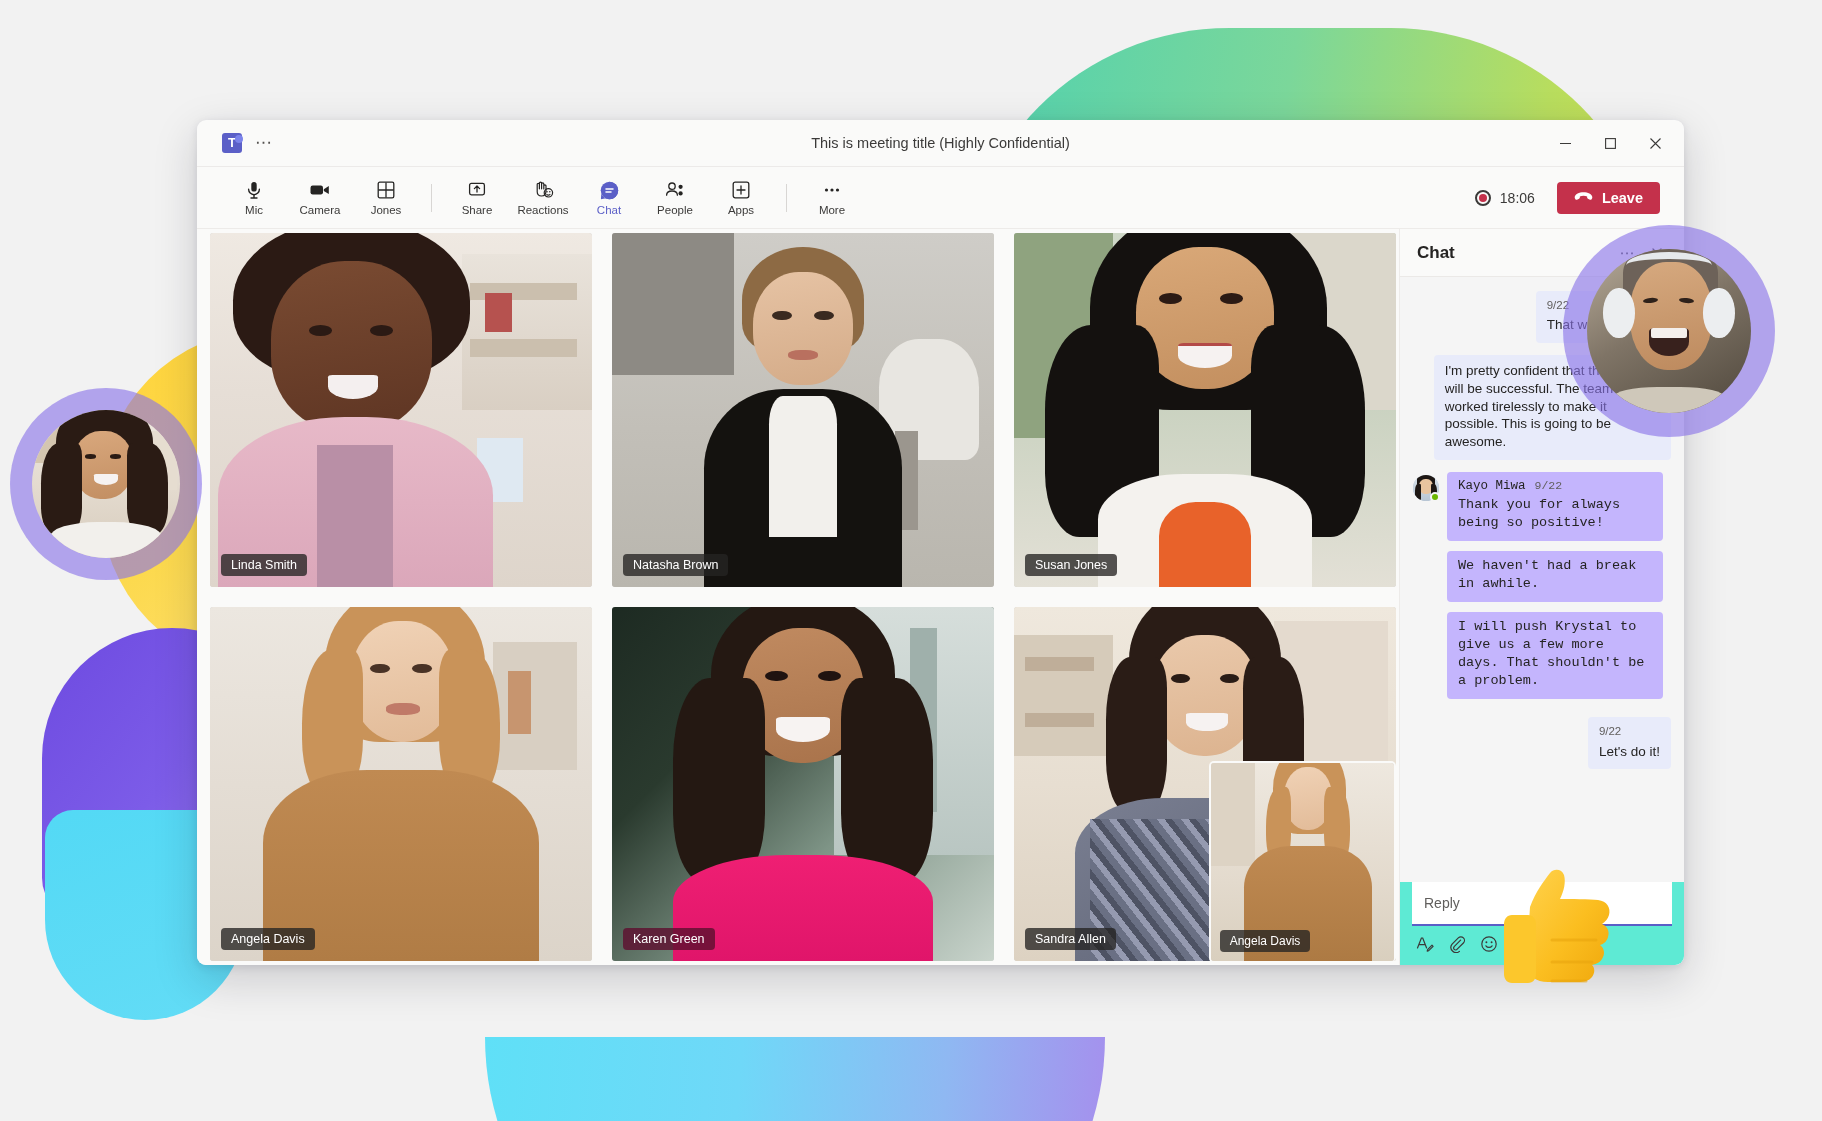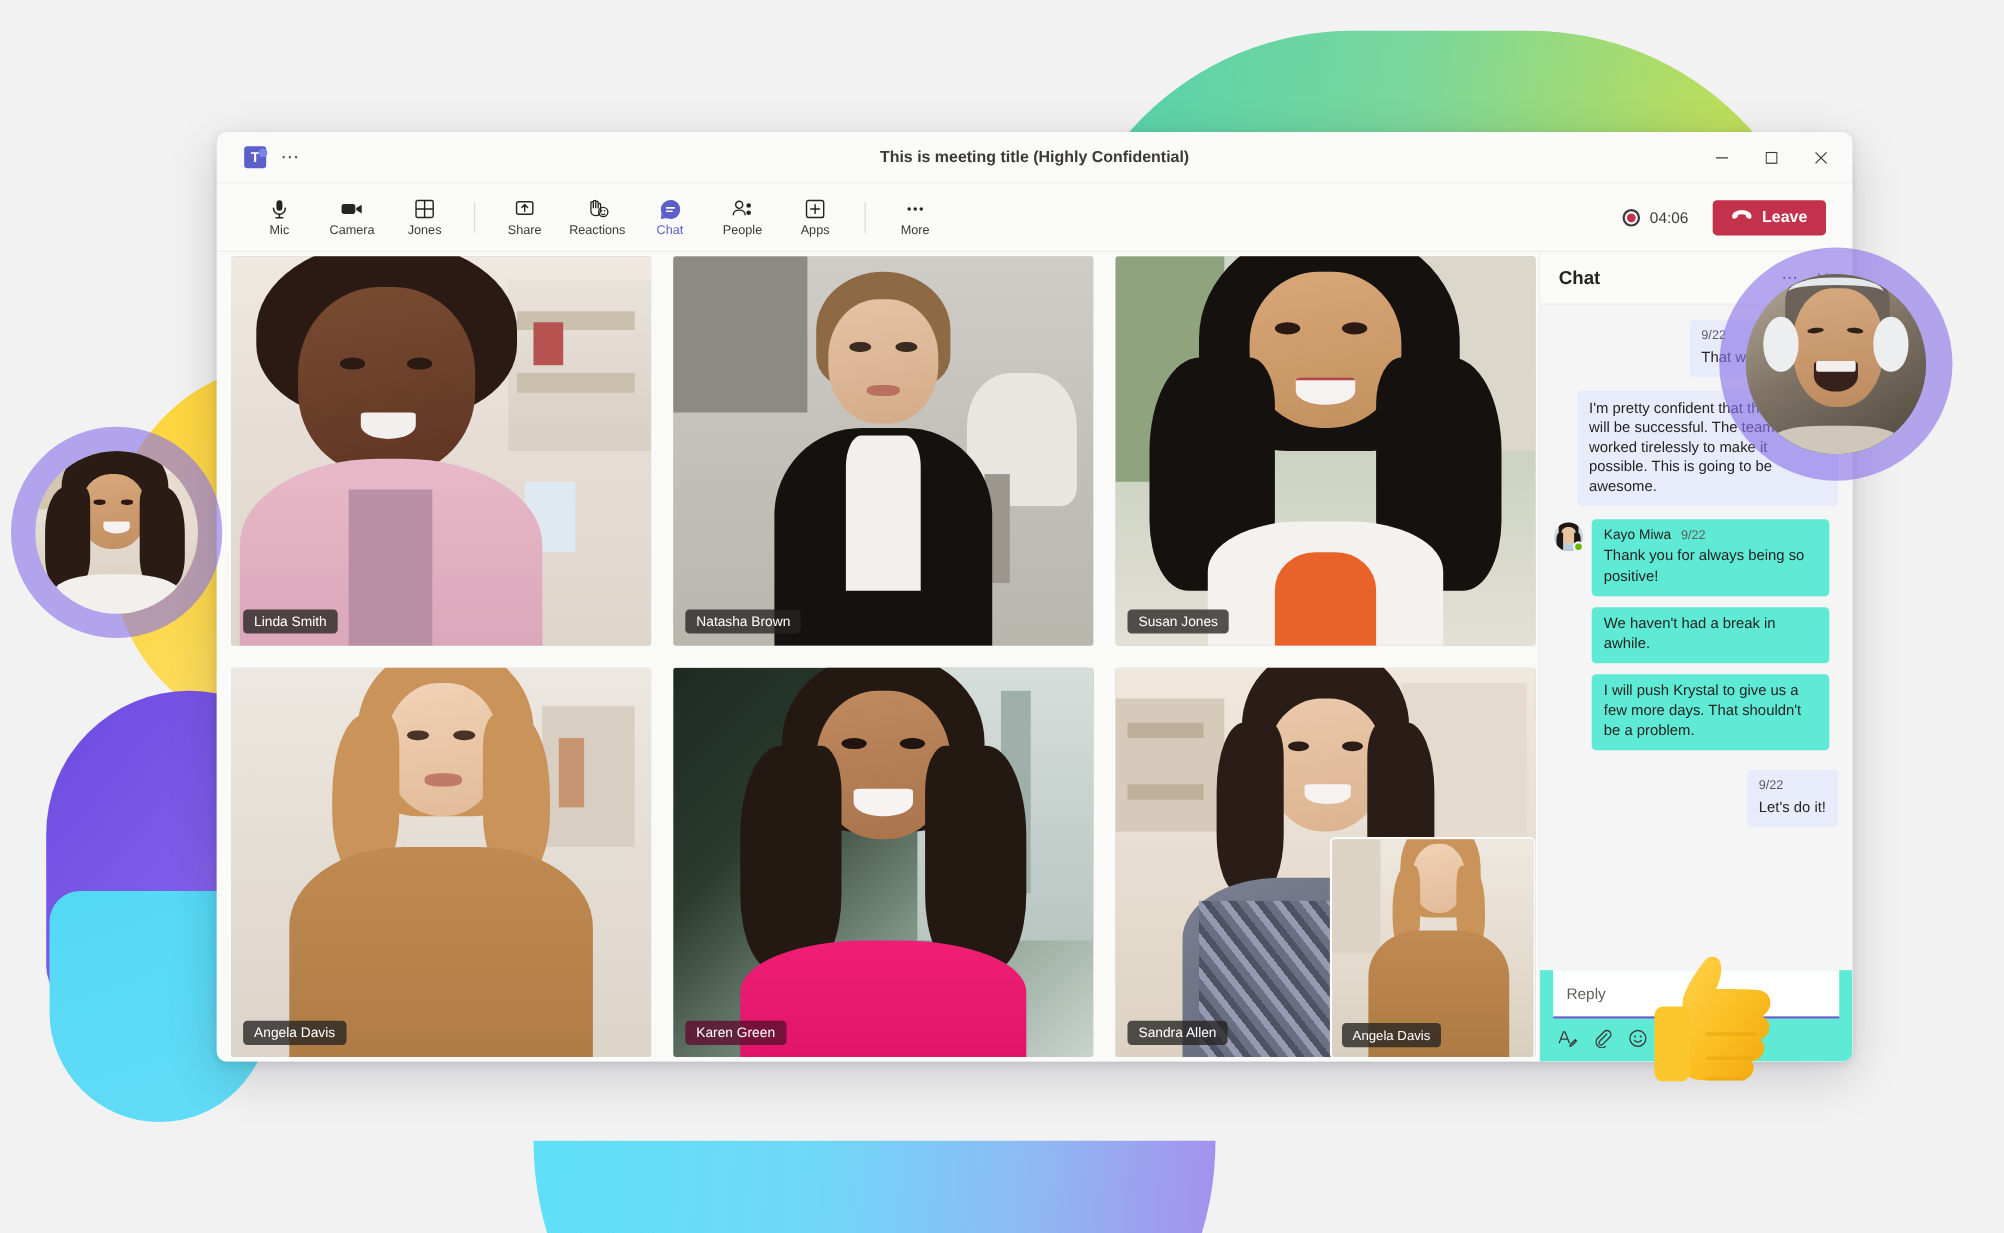--- a/index.html
+++ b/index.html
@@ -91,21 +91,20 @@
   }
   .tb-dots {
     color: #53514f; font-size: 17px; letter-spacing: 1.5px;
     line-height: 10px; cursor: pointer; user-select: none;
   }
   .tb-title {
     position: absolute; left: 0; right: 0;
     text-align: center;
     font-size: 14.5px; color: #3b3a39;
     pointer-events: none;
-    font-weight: bold;
   }
   .tb-right {
     margin-left: auto; display: flex; align-items: center;
     padding-right: 6px;
   }
   .wbtn {
     width: 45px; height: 44px;
     display: flex; align-items: center; justify-content: center;
     cursor: pointer;
   }
@@ -228,23 +227,23 @@
   .avatar .av-inner {
     position: absolute; inset: 0; border-radius: 50%; overflow: hidden;
   }
   .presence {
     position: absolute; right: -1px; bottom: -1px;
     width: 10px; height: 10px; border-radius: 50%;
     background: #6bb700; border: 2px solid #f5f5f5;
   }
   .msg-in-col { flex: 1; display: flex; flex-direction: column; gap: 10px; min-width: 0; }
   .bub-in {
-    background: #5eead4; border-radius: 4px;
+    background: #c4b5fd; border-radius: 4px;
     padding: 6px 11px 9px;
-    font-size: 13.5px; color: #252423; line-height: 1.34;
+    font-size: 13.5px; color: #252423; line-height: 1.34; font-family: Liberation Mono, monospace;
   }
   .bub-in .hdr { display: flex; gap: 9px; align-items: baseline; margin-bottom: 1px; }
   .bub-in .who { font-size: 12.5px; color: #252423; }
   .bub-in .ts { font-size: 11.5px; color: #605e5c; }
 
   .chat-foot { padding: 0 12px 12px; background: #5eead4; }
   .reply-box {
     background: #fff;
     border-bottom: 2px solid #5b5fc7;
     height: 44px; display: flex; align-items: center;
@@ -420,21 +419,21 @@
       </span>
       <span class="lb">More</span>
     </div>
 
     <div class="tb-spacer"></div>
 
     <div class="rec">
       <span class="rec-dot">
           <i></i>
         </span>
-      <span class="rec-time">04:06</span>
+      <span class="rec-time">18:06</span>
     </div>
 
     <button class="leave-btn">
       <span>
         <svg width="19" height="12" viewBox="0 0 19 12">
           <path d="M1.4 8.3c-1.6-1.9-.4-4.6 2.2-5.9C5.2 1.6 7.3 1.2 9.5 1.2s4.3.4 5.9 1.2c2.6 1.3 3.8 4 2.2 5.9-.5.6-1.4.7-2.1.3l-1.6-.9c-.6-.3-.9-1-.8-1.7l.1-.6c-1.2-.4-2.4-.6-3.7-.6s-2.5.2-3.7.6l.1.6c.1.7-.2 1.4-.8 1.7l-1.6.9c-.7.4-1.6.3-2.1-.3z" fill="#fff"></path>
         </svg>
       </span>
       <span>Leave</span>
     </button>

